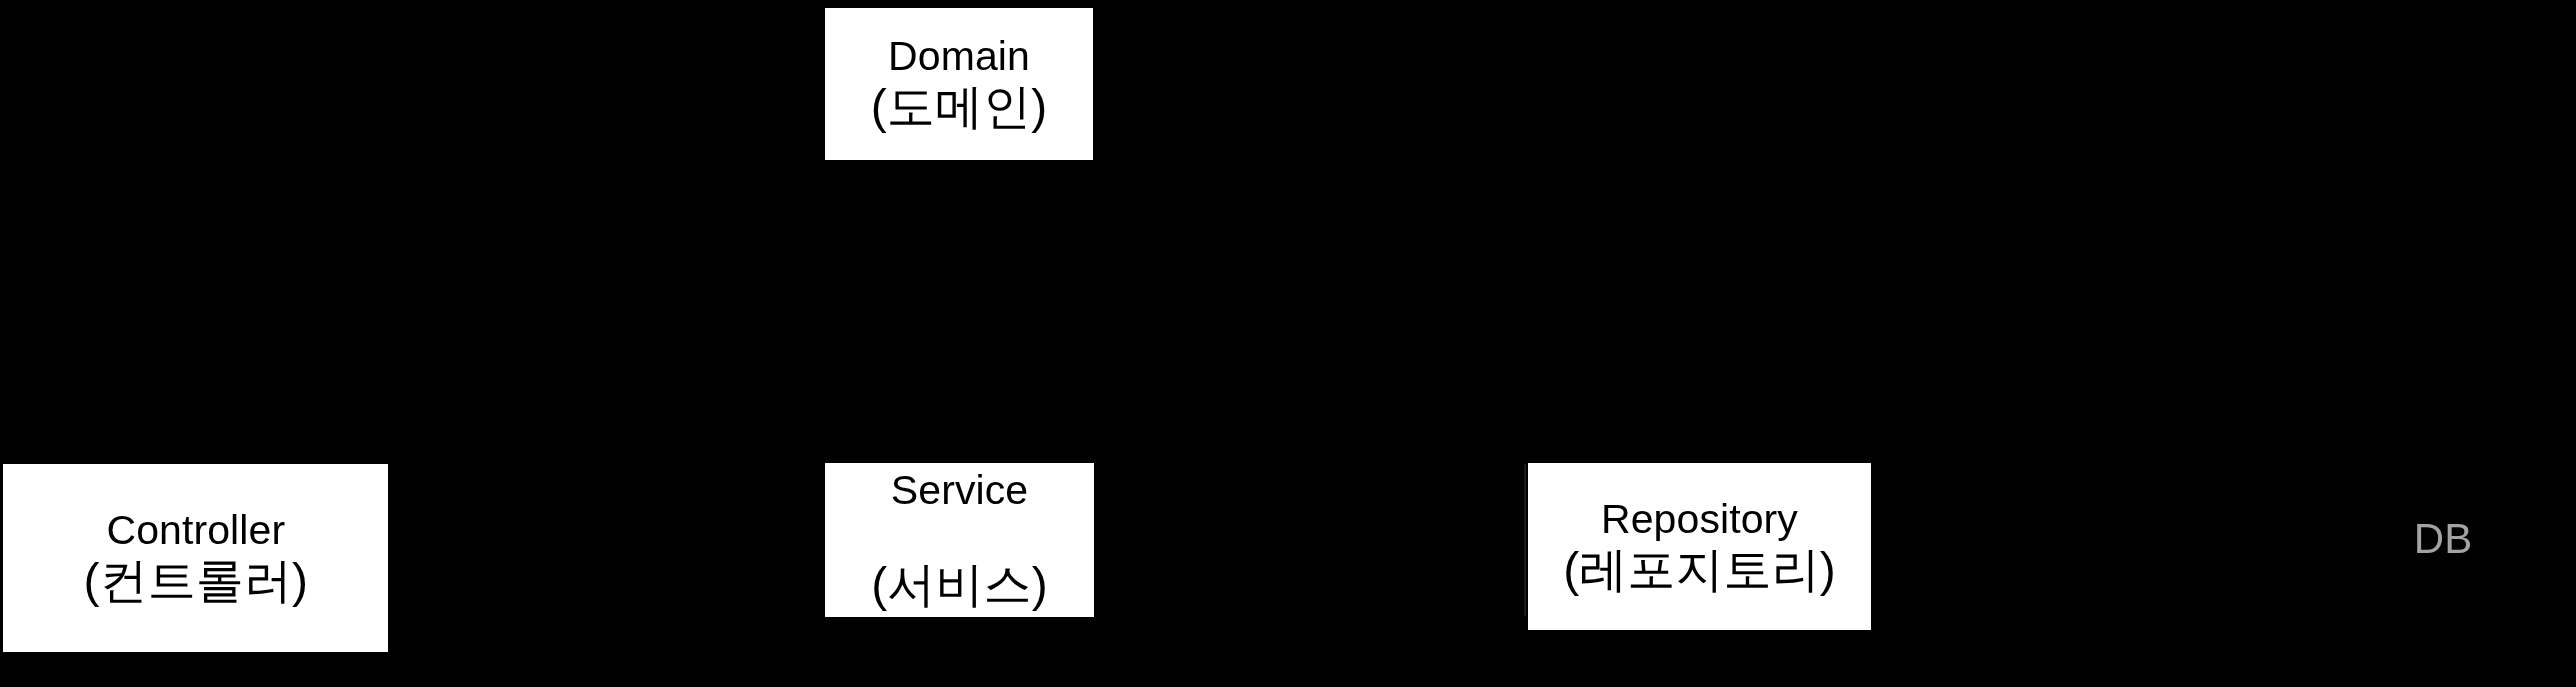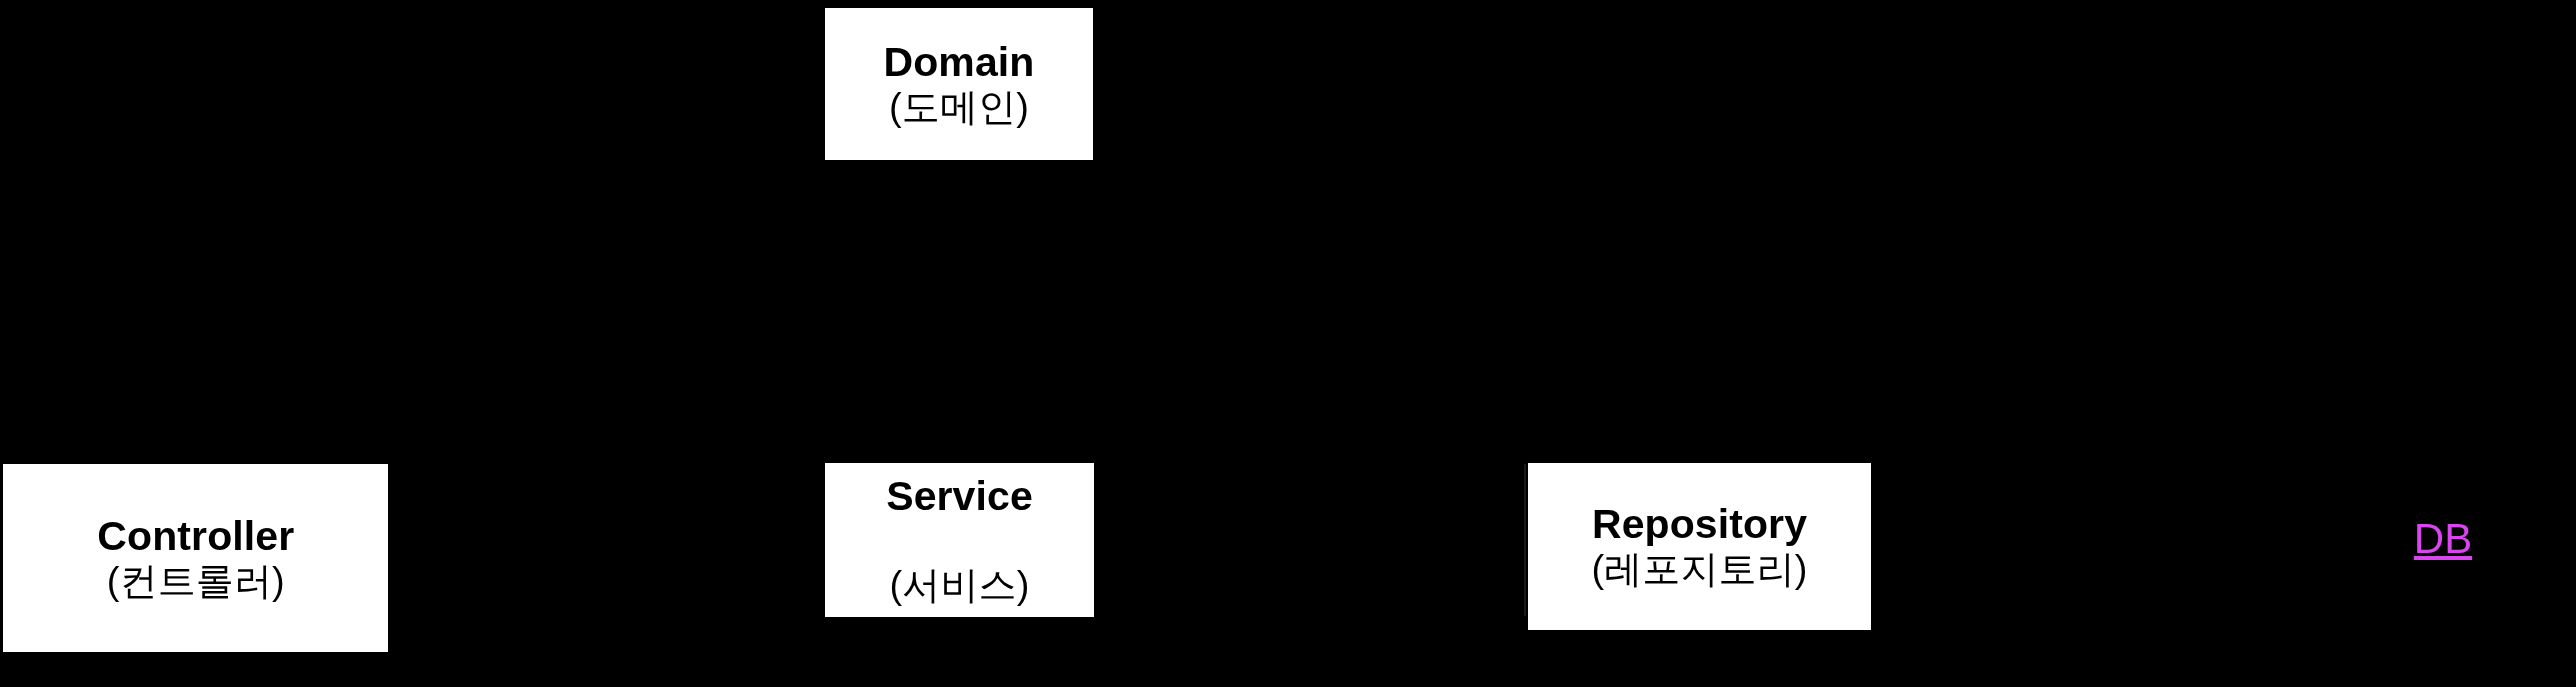--- a/index.html
+++ b/index.html
@@ -27,40 +27,39 @@
     display: flex;
     flex-direction: column;
     align-items: center;
     justify-content: center;
     line-height: 1.12;
     text-align: center;
     white-space: nowrap;
   }
   .node .node-title {
     font-size: 41px;
-    font-weight: 700;
+    font-weight: 400;
     letter-spacing: 0.1px;
   }
   .node .node-subtitle {
-    font-size: 38px;
+    font-size: 48px;
     font-weight: 400;
     letter-spacing: 0.1px;
   }
   
   .plain-label {
     position: absolute;
-    color: #d946ef;
+    color: #a3a3a3;
     font-size: 42px;
     font-weight: 400;
     line-height: 1.1;
     white-space: nowrap;
     display: flex;
     align-items: center;
     justify-content: center;
-    text-decoration: underline;
   }
   
   .connector {
     position: absolute;
     background: #000000;
   }
   .connector.h { height: 2.6px; }
   .connector.v { width: 2.6px; }
 
   

